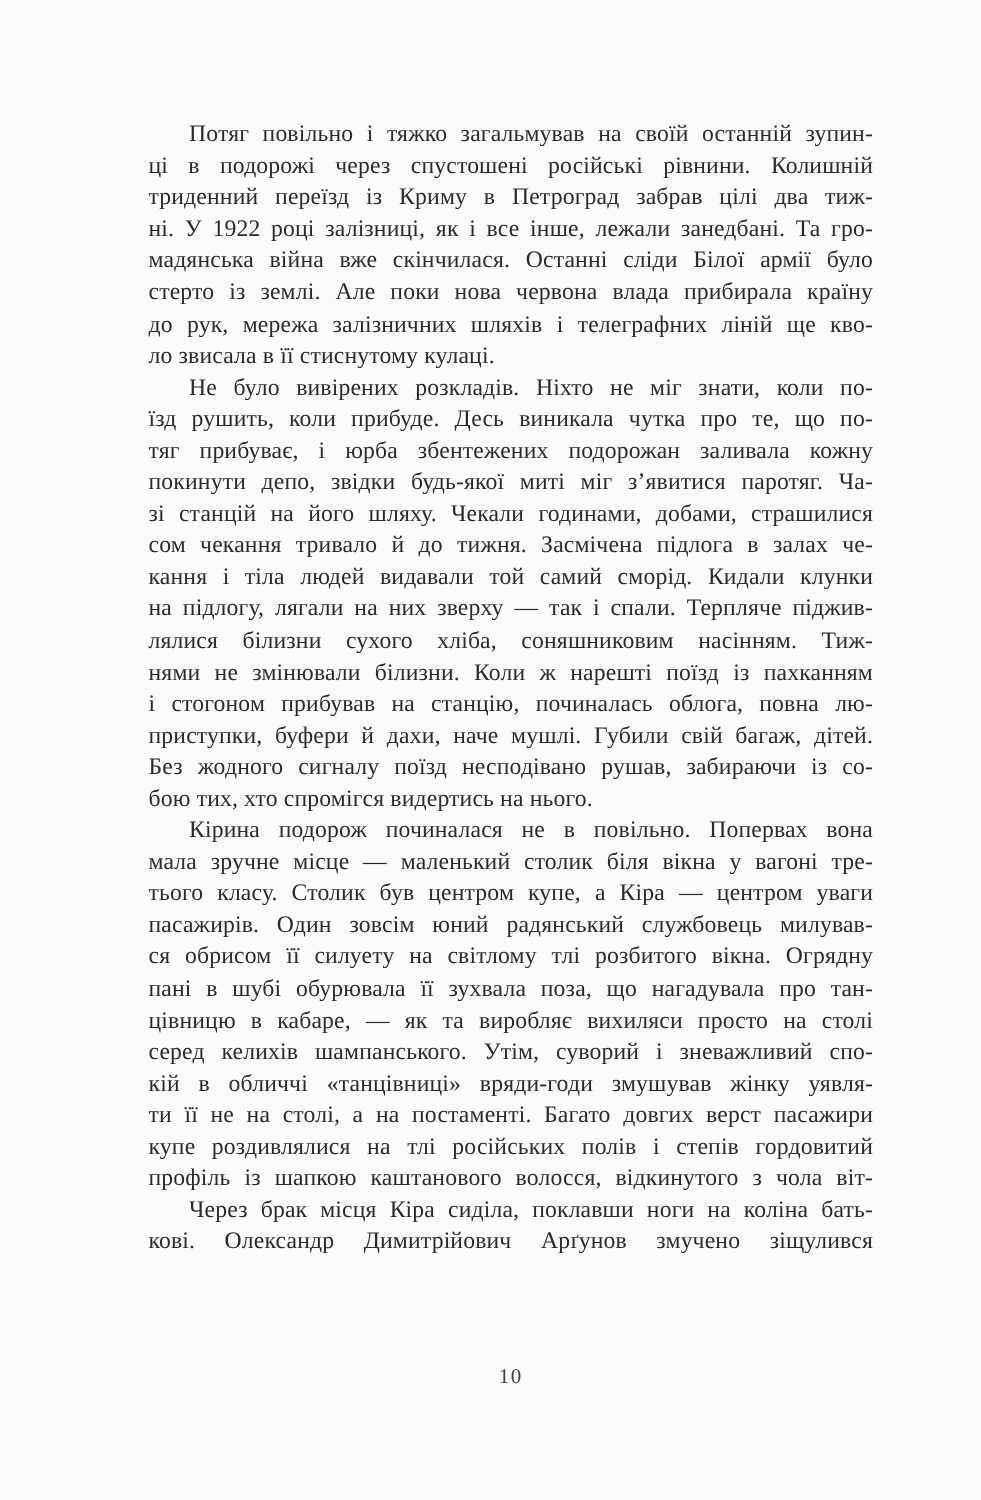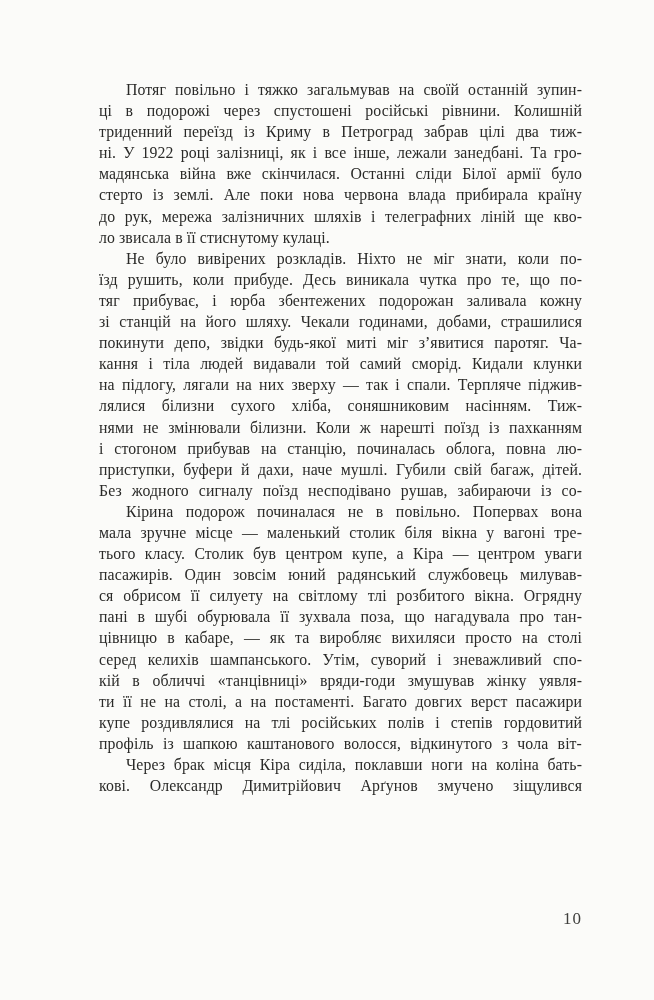--- a/index.html
+++ b/index.html
@@ -35,22 +35,22 @@
   }
   .line.para-end {
     text-align-last: left;
     -moz-text-align-last: left;
   }
   .folio {
     position: absolute;
     left: 99px;
     top: 908px;
     width: 483px;
-    text-align: right;
-    font-size: 17px;
+    text-align: center;
+    font-size: 14px;
     line-height: 21px;
     letter-spacing: 1px;
     color: var(--folio, #3f3f3d);
   }
 </style>
 </head>
 <body>
 
 <div class="page">
   <main class="text-block" id="text-block">
@@ -58,29 +58,31 @@
       <div class="line">ці в подорожі через спустошені російські рівнини. Колишній</div>
       <div class="line">триденний переїзд із Криму в Петроград забрав цілі два тиж-</div>
       <div class="line">ні. У 1922 році залізниці, як і все інше, лежали занедбані. Та гро-</div>
       <div class="line">мадянська війна вже скінчилася. Останні сліди Білої армії було</div>
       <div class="line">стерто із землі. Але поки нова червона влада прибирала країну</div>
       <div class="line">до рук, мережа залізничних шляхів і телеграфних ліній ще кво-</div>
       <div class="line para-end">ло звисала в її стиснутому кулаці.</div>
       <div class="line first">Не було вивірених розкладів. Ніхто не міг знати, коли по-</div>
       <div class="line">їзд рушить, коли прибуде. Десь виникала чутка про те, що по-</div>
       <div class="line">тяг прибуває, і юрба збентежених подорожан заливала кожну</div>
+      <div class="line">покинути депо, звідки будь-якої миті міг з’явитися паротяг. Ча-</div>
       <div class="line">зі станцій на його шляху. Чекали годинами, добами, страшилися</div>
-      <div class="line">покинути депо, звідки будь-якої миті міг з’явитися паротяг. Ча-</div>
+      <div class="line">сом чекання тривало й до тижня. Засмічена підлога в залах че-</div>
       <div class="line">кання і тіла людей видавали той самий сморід. Кидали клунки</div>
       <div class="line">на підлогу, лягали на них зверху — так і спали. Терпляче піджив-</div>
       <div class="line">лялися білизни сухого хліба, соняшниковим насінням. Тиж-</div>
       <div class="line">нями не змінювали білизни. Коли ж нарешті поїзд із пахканням</div>
       <div class="line">і стогоном прибував на станцію, починалась облога, повна лю-</div>
       <div class="line">приступки, буфери й дахи, наче мушлі. Губили свій багаж, дітей.</div>
       <div class="line">Без жодного сигналу поїзд несподівано рушав, забираючи із со-</div>
+      <div class="line para-end">бою тих, хто спромігся видертись на нього.</div>
       <div class="line first">Кірина подорож починалася не в повільно. Попервах вона</div>
       <div class="line">мала зручне місце — маленький столик біля вікна у вагоні тре-</div>
       <div class="line">тього класу. Столик був центром купе, а Кіра — центром уваги</div>
       <div class="line">пасажирів. Один зовсім юний радянський службовець милував-</div>
       <div class="line">ся обрисом її силуету на світлому тлі розбитого вікна. Огрядну</div>
       <div class="line">пані в шубі обурювала її зухвала поза, що нагадувала про тан-</div>
       <div class="line">цівницю в кабаре, — як та виробляє вихиляси просто на столі</div>
       <div class="line">серед келихів шампанського. Утім, суворий і зневажливий спо-</div>
       <div class="line">кій в обличчі «танцівниці» вряди-годи змушував жінку уявля-</div>
       <div class="line">ти її не на столі, а на постаменті. Багато довгих верст пасажири</div>

